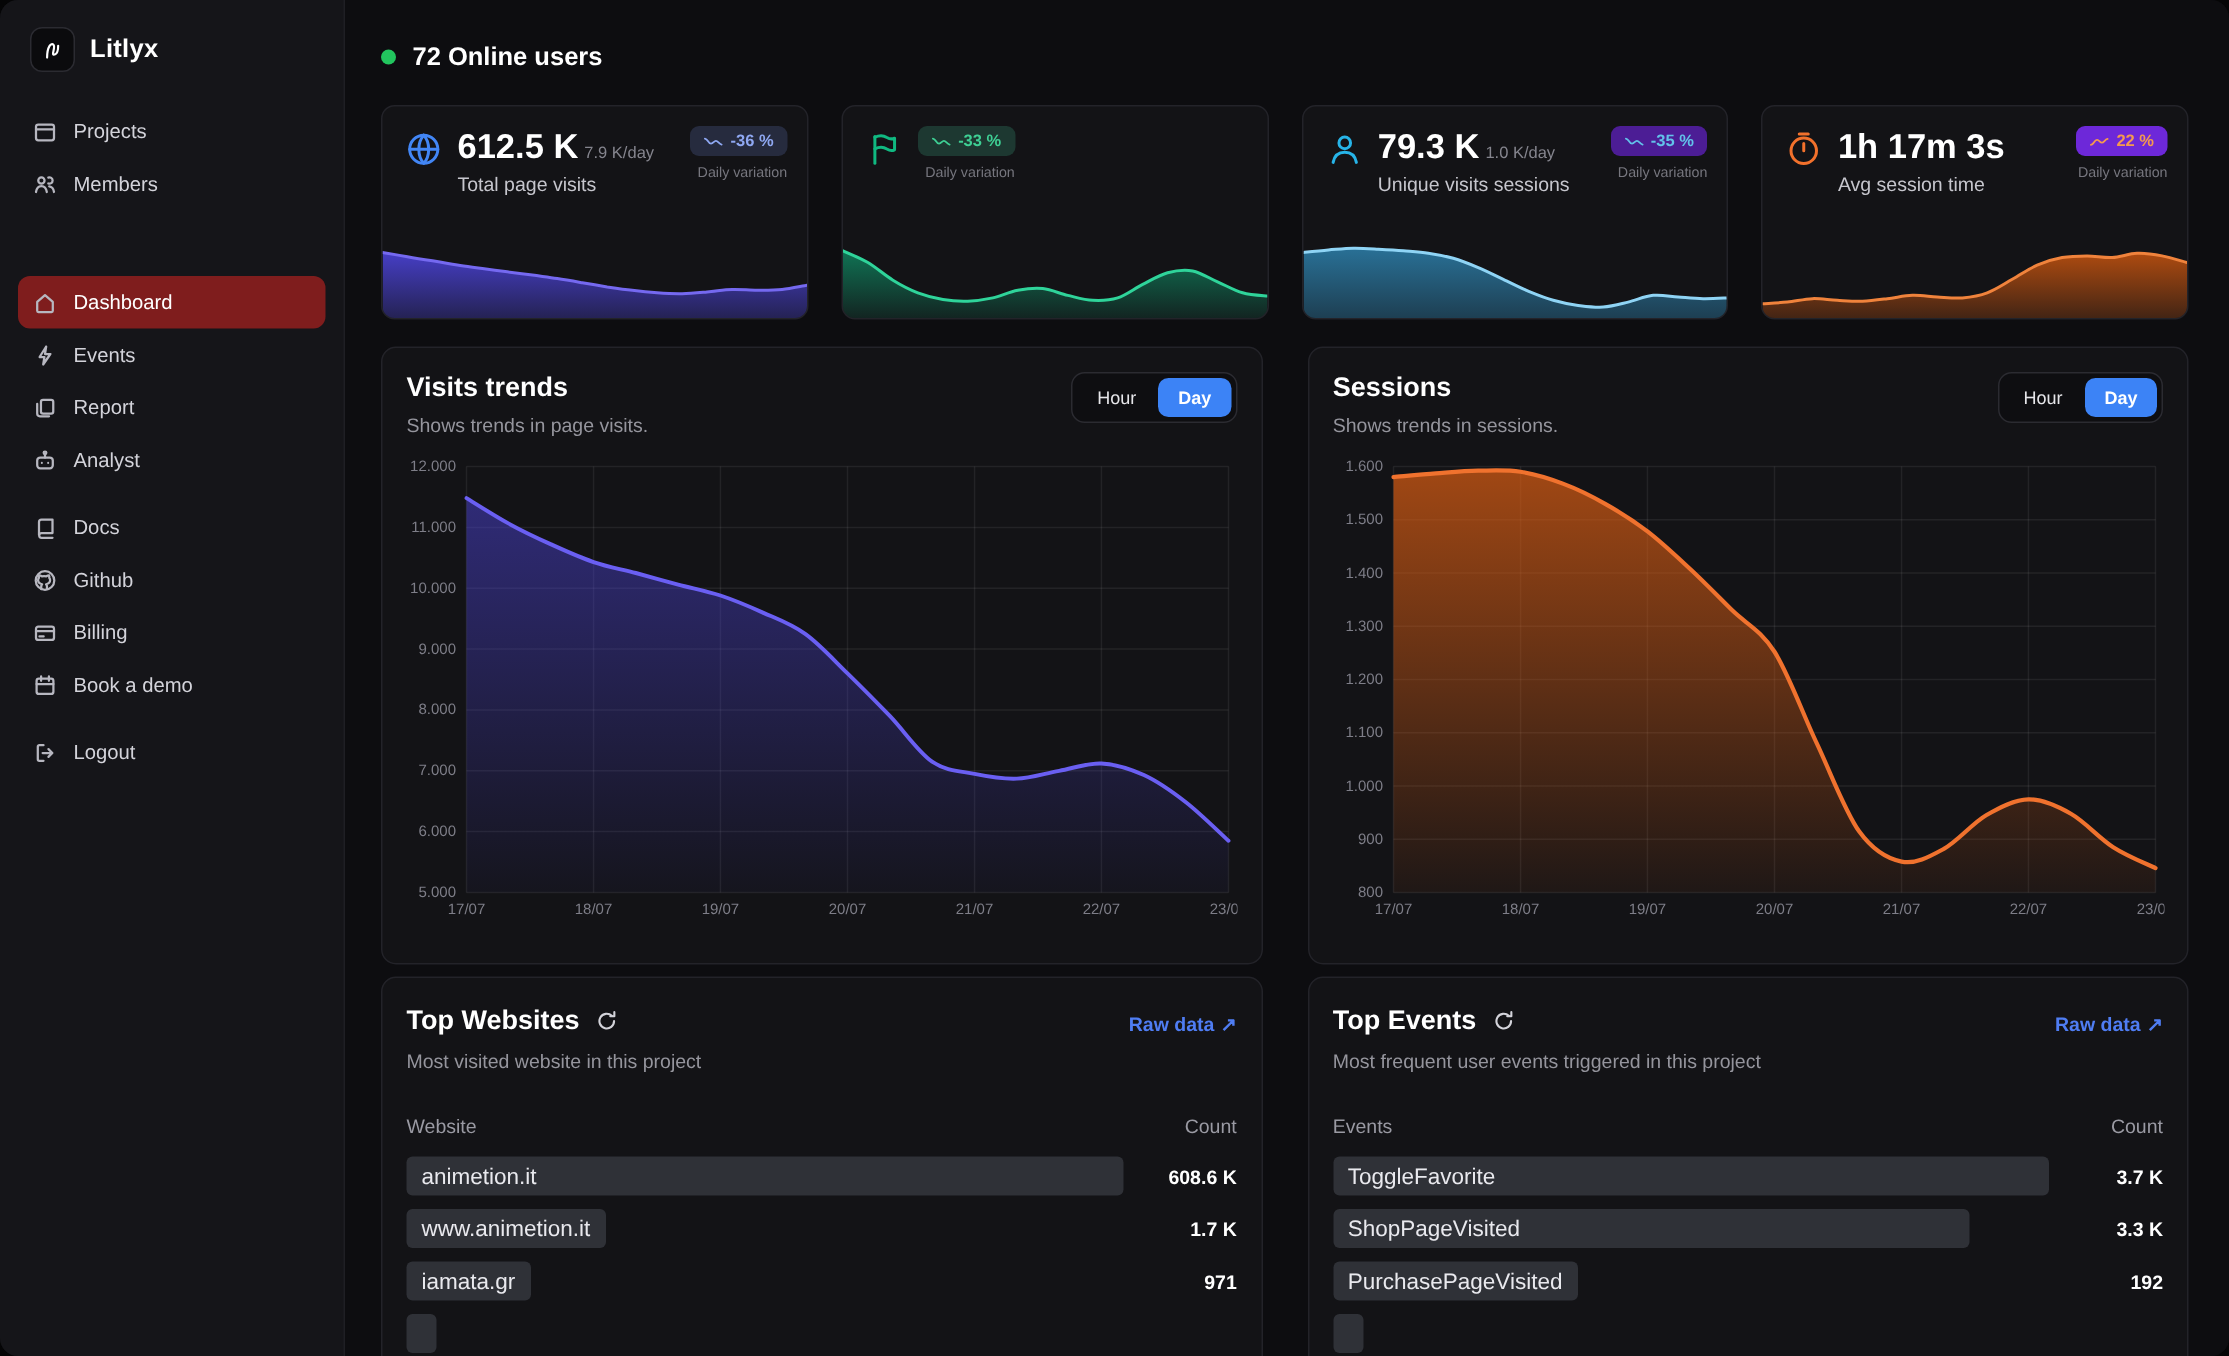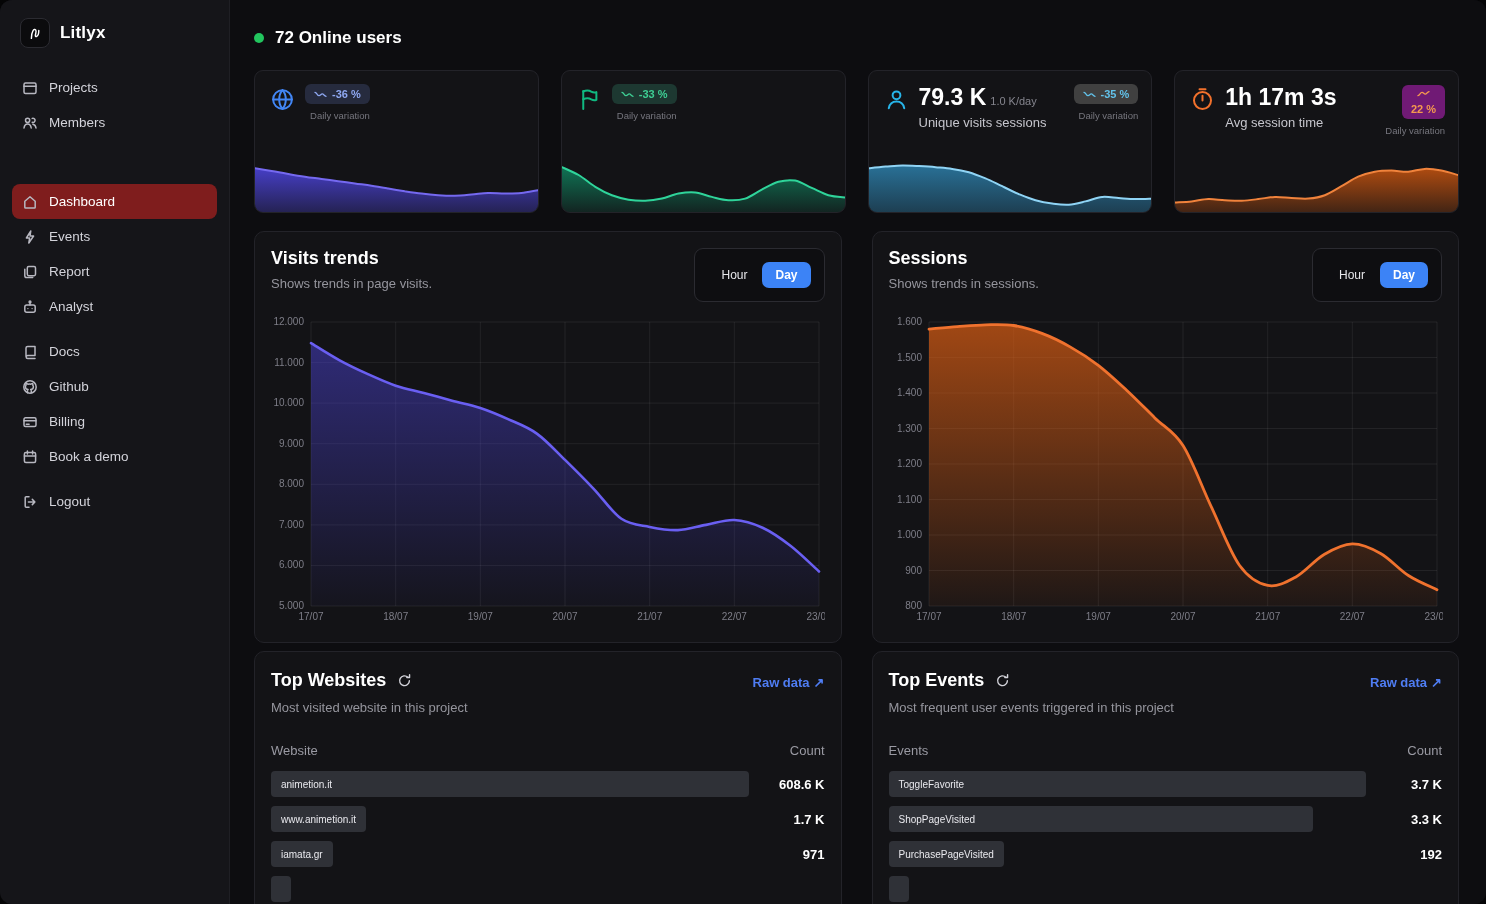--- a/index.html
+++ b/index.html
@@ -39,39 +39,39 @@
   .badge svg{width:13px;height:9px;fill:none;stroke:currentColor;stroke-width:1.3;stroke-linecap:round}
   .badge-note{font-size:9.5px;color:#76767e;margin-top:6px}
   .spark{position:absolute;left:0;right:0;bottom:0;height:58px;pointer-events:none}
 
   
   .charts-row{display:grid;grid-template-columns:1fr 1fr;gap:30px;margin-bottom:8px}
   .chart-card{background:#131316;border:1px solid #232329;border-radius:10px;padding:16px 16px 8px;height:412px;overflow:hidden}
   .chart-head{display:flex;justify-content:space-between;align-items:flex-start}
   .chart-title{font-size:18px;font-weight:700}
   .chart-sub{font-size:13px;color:#95959d;margin-top:7px}
-  .toggle{display:flex;background:#0e0e11;border:1px solid #2b2b31;border-radius:9px;padding:13px;gap:2px}
+  .toggle{display:flex;background:#0e0e11;border:1px solid #2b2b31;border-radius:9px;padding:3px;gap:2px}
   .toggle-btn{font-size:12px;padding:6px 13px;border-radius:7px;color:#e6e6ea;cursor:pointer}
   .toggle-btn.active{background:#3c83f6;color:#fff;font-weight:700}
   .chart-area{height:308px;margin-top:14px}
   svg{font-family:"Liberation Sans",sans-serif}
 
   
   .tables-row{display:grid;grid-template-columns:1fr 1fr;gap:30px}
   .table-card{background:#131316;border:1px solid #232329;border-radius:10px;padding:18px 16px;height:330px;overflow:hidden}
   .table-head{display:flex;justify-content:space-between;align-items:flex-start}
   .table-title{display:flex;align-items:center;gap:11px;font-size:18px;font-weight:700}
   .refresh-btn{cursor:pointer;display:flex}
   .refresh-btn svg{width:15px;height:15px;fill:none;stroke:#d3d3da;stroke-width:1.5;stroke-linecap:round;stroke-linejoin:round}
   .raw-link{display:flex;align-items:center;gap:4px;font-size:13px;font-weight:700;color:#4f7df3;cursor:pointer;margin-top:5px}
   .table-sub{font-size:13px;color:#95959d;margin-top:9px}
   .cols{display:flex;justify-content:space-between;font-size:13px;color:#9a9aa3;margin:28px 0 13px}
   .trow{display:flex;align-items:center;gap:12px;margin-bottom:9px}
   .track{flex:1;min-width:0}
-  .bar{height:26px;background:#2f3137;border-radius:4px;display:flex;align-items:center;padding:0 10px;min-width:max-content;font-size:10px;color:#e9e9ee;white-space:nowrap}
+  .bar{height:26px;background:#2f3137;border-radius:4px;display:flex;align-items:center;padding:0 10px;min-width:max-content;font-size:15px;color:#e9e9ee;white-space:nowrap}
   .tcount{width:64px;text-align:right;font-size:13px;font-weight:700;flex-shrink:0}
 </style>
 </head>
 <body>
 
 <div class="app">
 
   <aside class="sidebar">
     <div class="logo-row">
       <div class="logo-box">
@@ -182,20 +182,24 @@
     <div class="stats-row">
 
       <div class="stat-card">
         <div class="stat-top">
           <span class="stat-icon" style="color: rgb(66, 134, 245);">
             <svg viewBox="0 0 20 20">
                 <circle cx="10" cy="10" r="7.5"></circle>
                 <path d="M10 2.5c-3.5 3.8-3.5 11.2 0 15M10 2.5c3.5 3.8 3.5 11.2 0 15M2.5 10h15"></path>
               </svg>
           </span>
+          <div class="stat-mid">
+            <div class="stat-value"><span>612.5 K</span><span class="rate">7.9 K/day</span></div>
+            <div class="stat-label">Total page visits</div>
+          </div>
           <div class="stat-right">
             <span class="badge" style="background: rgb(38, 43, 62); color: rgb(143, 168, 242);">
               <svg viewBox="0 0 14 9">
                   <path d="M1 2.2c2.4.3 2.2 3.6 4.4 3.6 1.7 0 2-1.9 3.5-1.9 1.6 0 2 2.2 4.1 2.6"></path>
                 </svg>
               <span>-36 %</span>
             </span>
             <div class="badge-note">Daily variation</div>
           </div>
         </div>
@@ -247,21 +251,21 @@
             <svg viewBox="0 0 20 20">
                 <circle cx="10" cy="6.6" r="3.1"></circle>
                 <path d="M3.8 17c.7-3.6 3-5.4 6.2-5.4s5.5 1.8 6.2 5.4"></path>
               </svg>
           </span>
           <div class="stat-mid">
             <div class="stat-value"><span>79.3 K</span><span class="rate">1.0 K/day</span></div>
             <div class="stat-label">Unique visits sessions</div>
           </div>
           <div class="stat-right">
-            <span class="badge" style="background: #404040; color: rgb(98, 194, 234);">
+            <span class="badge" style="background: #4c1d95; color: rgb(98, 194, 234);">
               <svg viewBox="0 0 14 9">
                   <path d="M1 2.2c2.4.3 2.2 3.6 4.4 3.6 1.7 0 2-1.9 3.5-1.9 1.6 0 2 2.2 4.1 2.6"></path>
                 </svg>
               <span>-35 %</span>
             </span>
             <div class="badge-note">Daily variation</div>
           </div>
         </div>
         <div class="spark"><svg width="283" height="58" viewBox="0 0 283 58">
               <defs>
@@ -281,21 +285,21 @@
             <svg viewBox="0 0 20 20">
                 <circle cx="10" cy="10.8" r="6.8"></circle>
                 <path d="M10 10.8V6.9M7.6 1.8h4.8"></path>
               </svg>
           </span>
           <div class="stat-mid">
             <div class="stat-value"><span>1h 17m 3s</span><span class="rate"></span></div>
             <div class="stat-label">Avg session time</div>
           </div>
           <div class="stat-right">
-            <span class="badge" style="background: #701a75; color: rgb(245, 154, 78); flex-direction: column;">
+            <span class="badge" style="background: #6d28d9; color: rgb(245, 154, 78);">
               <svg viewBox="0 0 14 9">
                   <path d="M1 6.8c2.4-.3 2.2-3.6 4.4-3.6 1.7 0 2 1.9 3.5 1.9 1.6 0 2-2.2 4.1-2.6"></path>
                 </svg>
               <span>22 %</span>
             </span>
             <div class="badge-note">Daily variation</div>
           </div>
         </div>
         <div class="spark"><svg width="283" height="58" viewBox="0 0 283 58">
               <defs>

